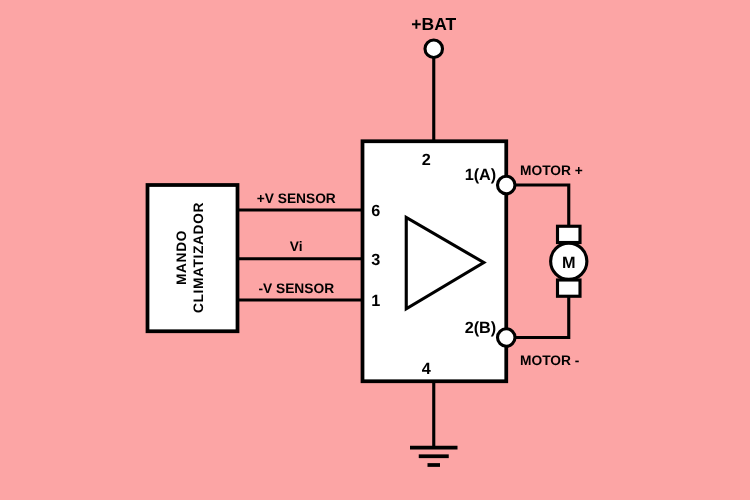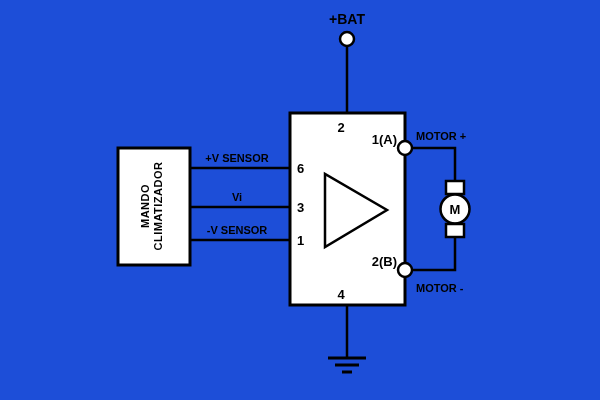--- a/index.html
+++ b/index.html
@@ -5,21 +5,21 @@
   html, body {
     margin: 0;
     padding: 0;
     background: #ffffff;
     font-family: "Liberation Sans", sans-serif;
   }
   .stage {
     position: relative;
     width: 600px;
     height: 400px;
-    background: #1d4ed8;
+    background: #fca5a5;
     overflow: hidden;
   }
   svg text {
     font-family: "Liberation Sans", sans-serif;
     font-weight: bold;
     fill: #000000;
   }
   .t-bat    { font-size: 14px; }
   .t-pin    { font-size: 13px; }
   .t-signal { font-size: 11px; }

